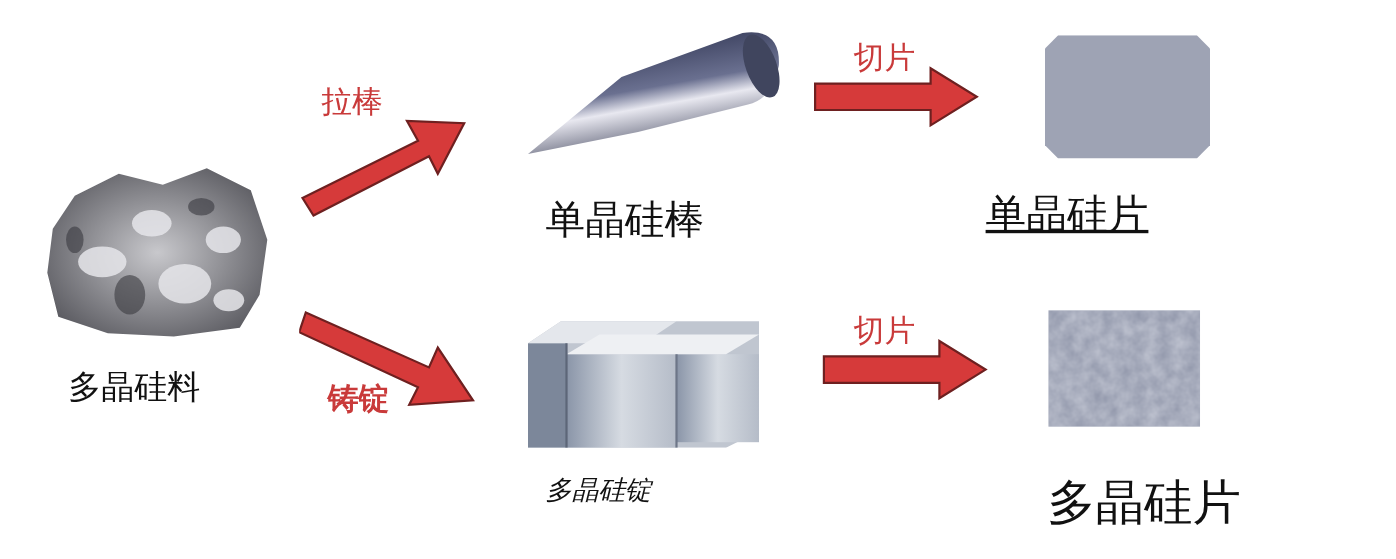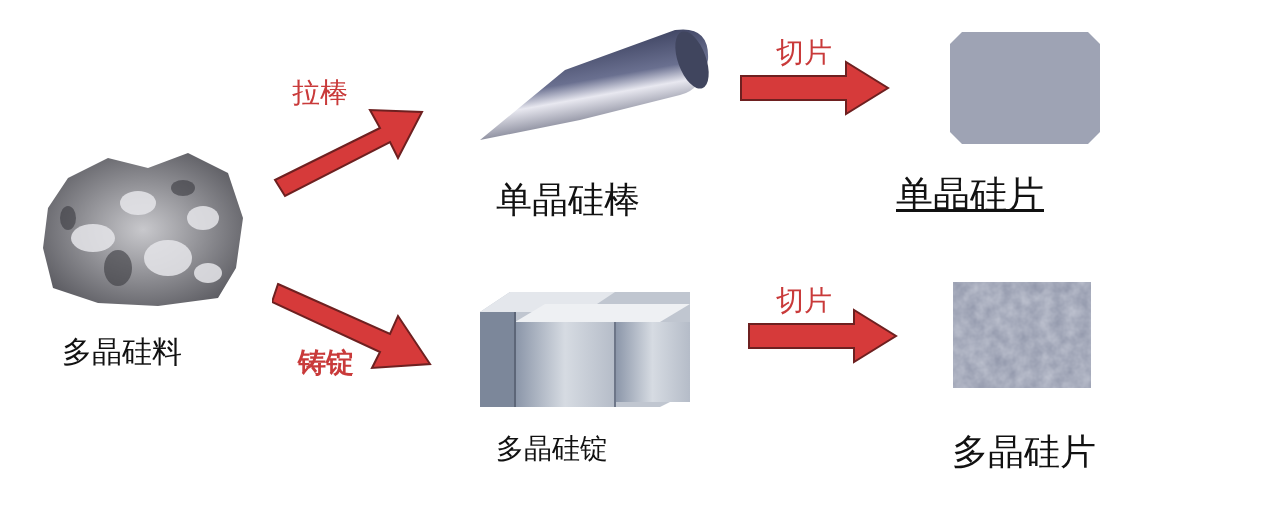--- a/index.html
+++ b/index.html
@@ -94,34 +94,34 @@
     <polygon points="0,30 30,10 210,10 210,110 180,125 0,125" fill="#c0c6d0"></polygon>
     <rect x="0" y="30" width="35" height="95" fill="#7c879a"></rect>
     <rect x="35" y="40" width="100" height="85" fill="url(#ig)"></rect>
     <rect x="135" y="40" width="75" height="80" fill="url(#ig)"></rect>
     <polygon points="0,30 30,10 135,10 105,30" fill="#e4e7ec"></polygon>
     <polygon points="35,40 65,22 210,22 180,40" fill="#eef0f3"></polygon>
     <line x1="135" y1="40" x2="135" y2="125" stroke="#6d7688" stroke-width="2"></line>
     <line x1="35" y1="30" x2="35" y2="125" stroke="#5d6678" stroke-width="2"></line>
   </svg>
 </div>
-<div class="abs label-black" style="left:496px;top:430px;font-size:28px;">多晶硅锭</div>
+<div class="abs label-black" style="left:496px;top:430px;font-size:24px;font-style:italic;">多晶硅锭</div>
 
 <div class="abs label-red" style="left:776px;top:282px;">切片</div>
 <div class="abs" style="left:746px;top:308px;width:155px;height:56px;">
   <svg width="155" height="56" viewBox="0 0 155 56">
     <polygon points="3,16 108,16 108,2 150,28 108,54 108,40 3,40" fill="#d63a3a" stroke="#6e2020" stroke-width="2"></polygon>
   </svg>
 </div>
 
 <div class="abs" style="left:953px;top:282px;width:138px;height:106px;">
   <svg width="138" height="106" viewBox="0 0 138 106">
     <defs>
       <filter id="grain">
           <feTurbulence type="fractalNoise" baseFrequency="0.08" numOctaves="3" seed="4"></feTurbulence>
           <feColorMatrix type="matrix" values="0 0 0 0 0.78  0 0 0 0 0.8  0 0 0 0 0.86  0 0 0 0.6 0"></feColorMatrix>
         </filter>
     </defs>
     <rect width="138" height="106" fill="#8e94a8"></rect>
     <rect width="138" height="106" filter="url(#grain)"></rect>
   </svg>
 </div>
-<div class="abs label-black" style="left:952px;top:428px;font-size:36px;">多晶硅片</div>
+<div class="abs label-black" style="left:952px;top:428px;font-size:44px;">多晶硅片</div>
 
 </body></html>

